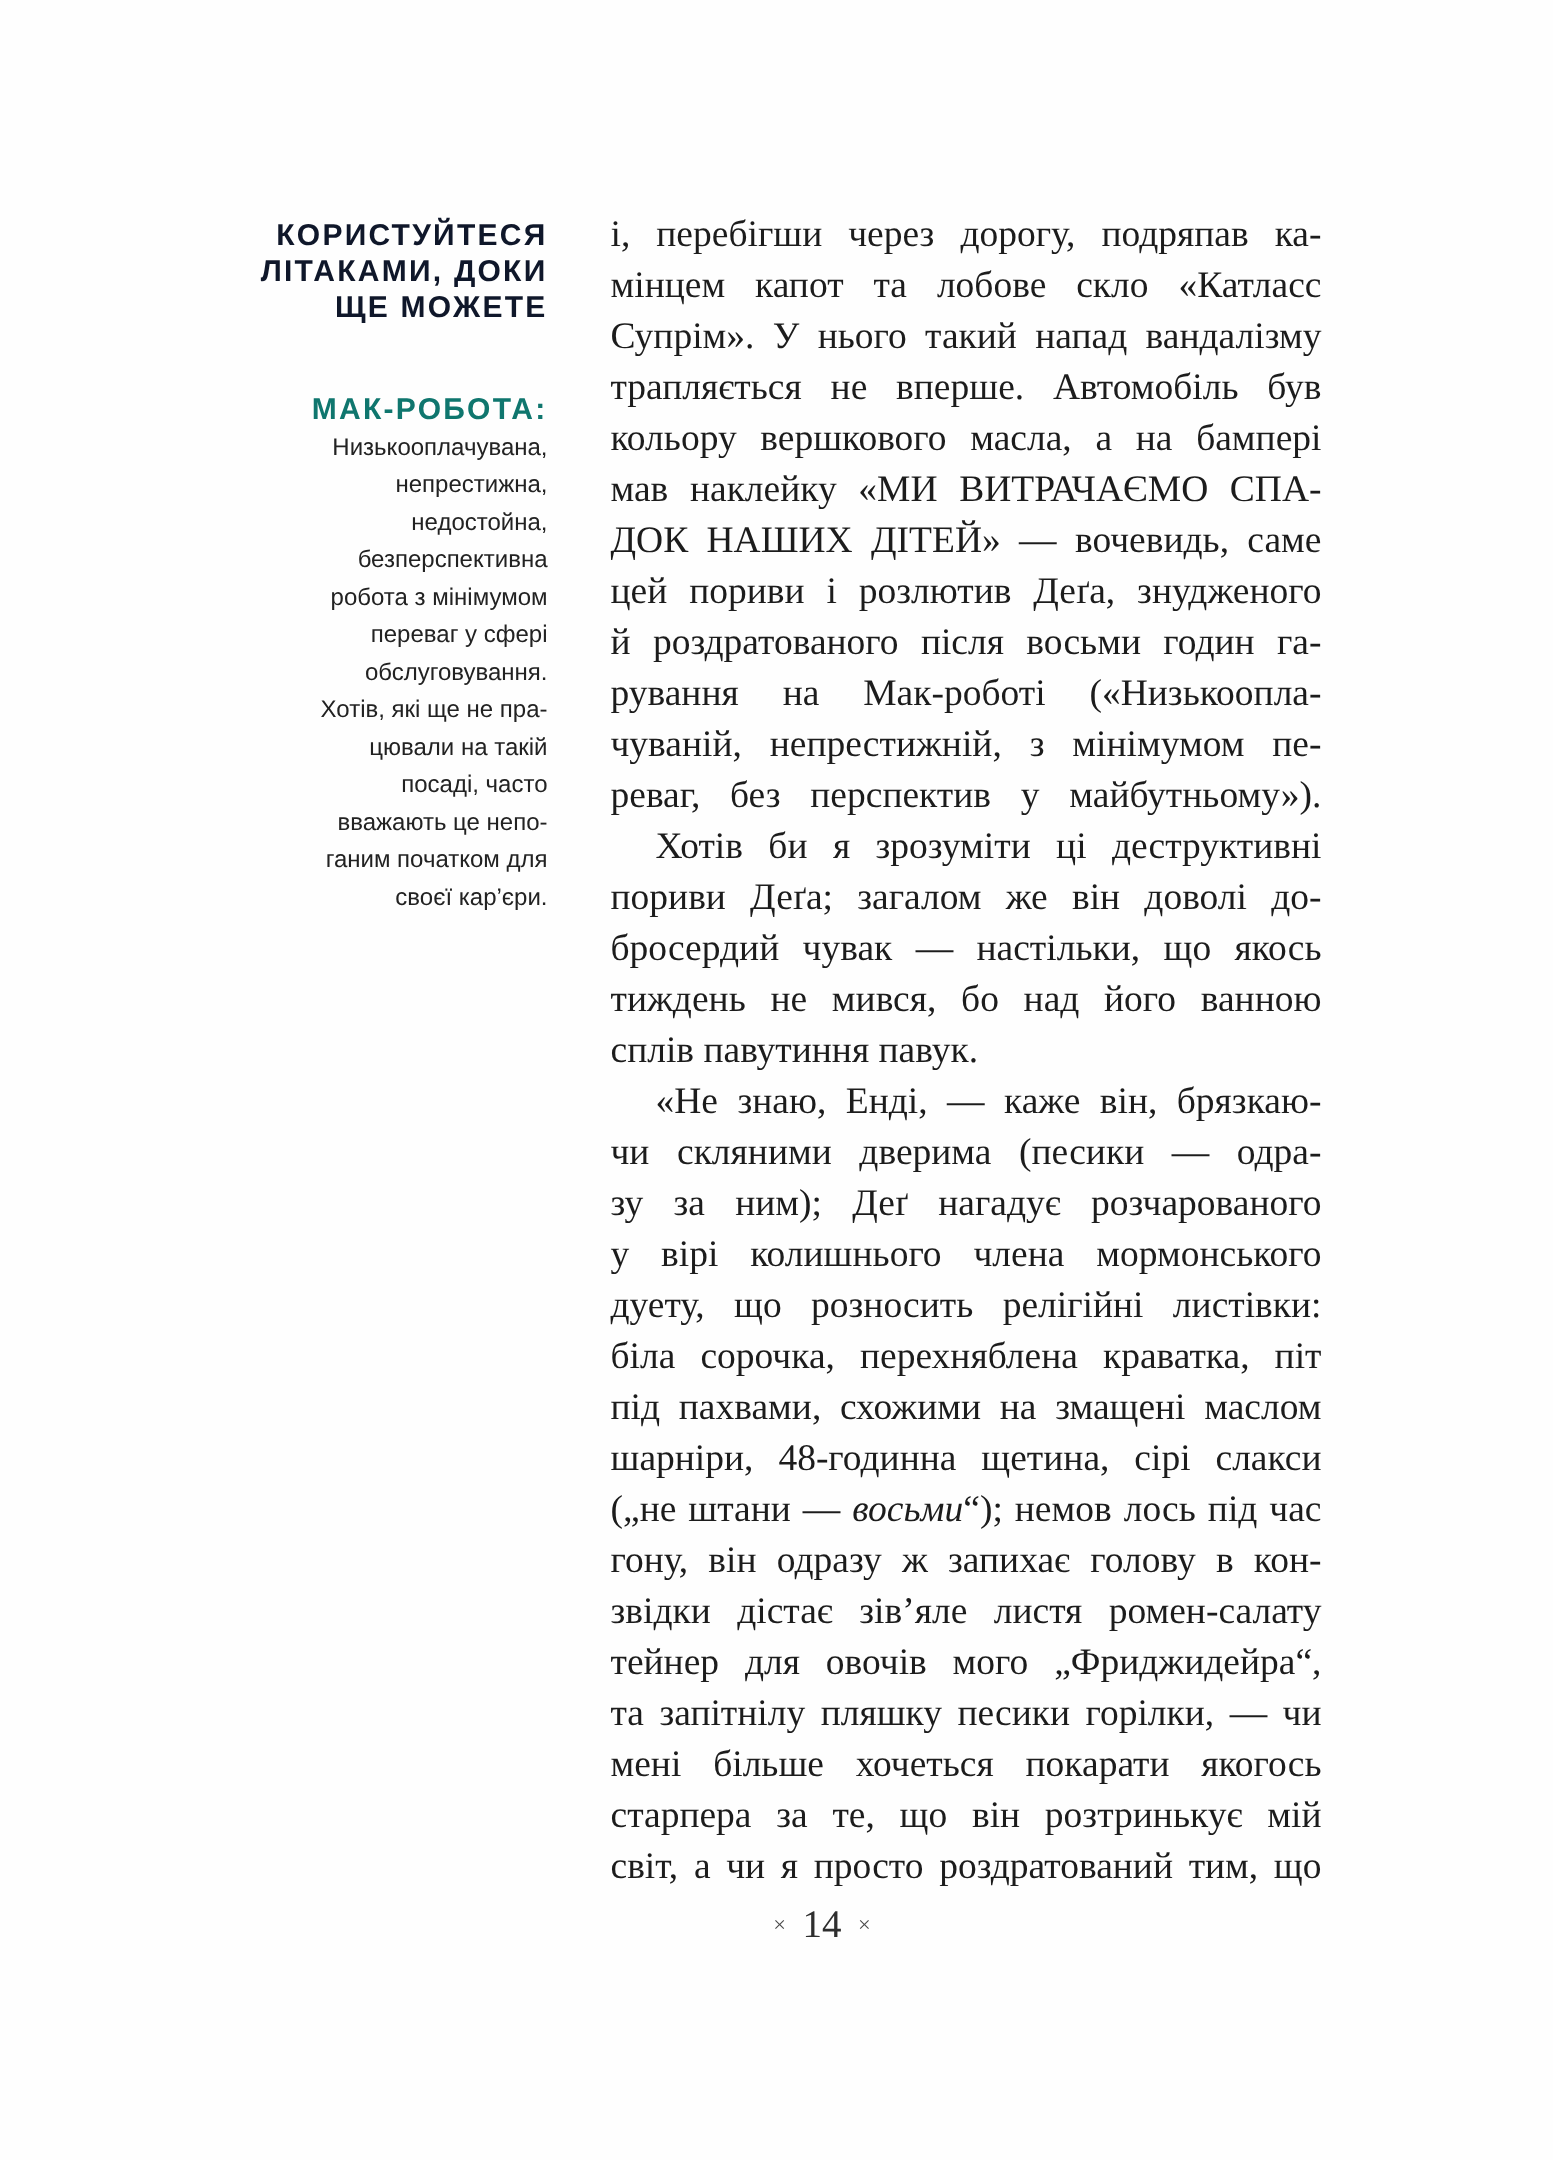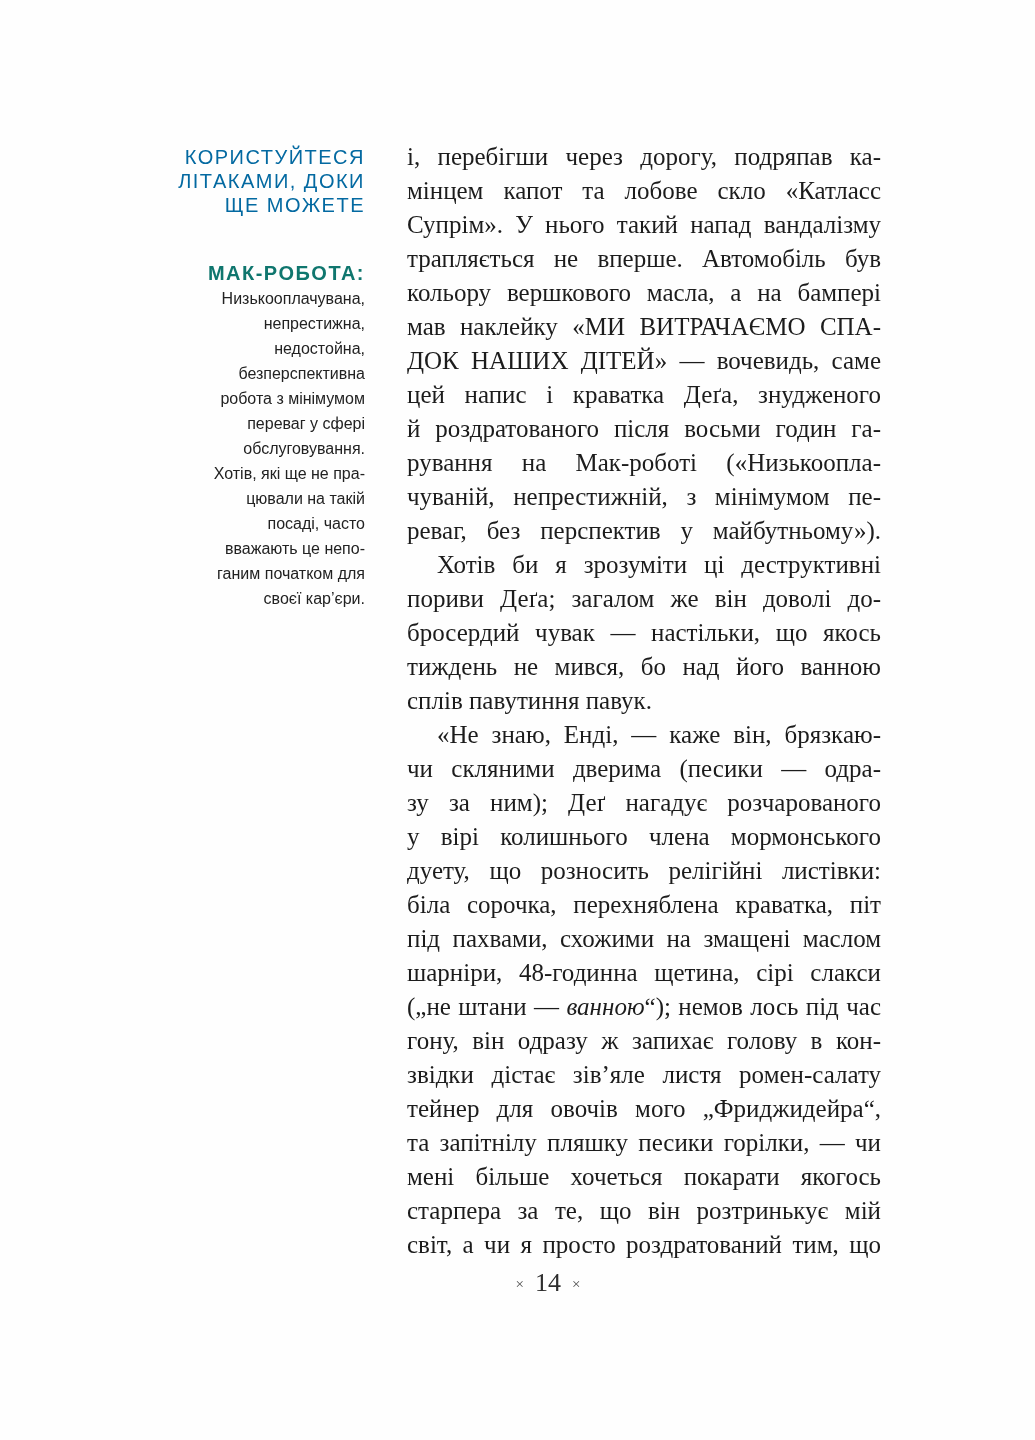--- a/index.html
+++ b/index.html
@@ -20,23 +20,23 @@
     position: absolute;
     left: 100px; top: 145px;
     width: 265px;
     text-align: right;
     font-family: "Liberation Sans", sans-serif;
     color: #1d1d1d;
   }
   .sb-heading {
     margin: 0;
     font-size: 20px; line-height: 24px;
-    font-weight: 400;
+    font-weight: 700;
     letter-spacing: 1.5px;
-    color: #0369a1;
+    color: #0f172a;
     text-align: right;
   }
   .sb-term {
     margin-top: 43px;
     font-size: 20px; line-height: 26px;
     font-weight: 700;
     letter-spacing: 1.5px;
     color: #0f766e;
   }
   .sb-def {
@@ -112,39 +112,39 @@
   </aside>
 
   <main class="main" id="mainCol">
       <div class="line">і, перебігши через дорогу, подряпав ка-</div>
       <div class="line">мінцем капот та лобове скло «Катласс</div>
       <div class="line">Супрім». У нього такий напад вандалізму</div>
       <div class="line">трапляється не вперше. Автомобіль був</div>
       <div class="line">кольору вершкового масла, а на бампері</div>
       <div class="line">мав наклейку «МИ ВИТРАЧАЄМО СПА-</div>
       <div class="line">ДОК НАШИХ ДІТЕЙ» — вочевидь, саме</div>
-      <div class="line">цей напис і краватка Деґа, знудженого</div>
+      <div class="line">цей пориви і розлютив Деґа, знудженого</div>
       <div class="line">й роздратованого після восьми годин га-</div>
       <div class="line">рування на Мак-роботі («Низькоопла-</div>
       <div class="line">чуваній, непрестижній, з мінімумом пе-</div>
       <div class="line">реваг, без перспектив у майбутньому»).</div>
       <div class="line indent">Хотів би я зрозуміти ці деструктивні</div>
       <div class="line">пориви Деґа; загалом же він доволі до-</div>
       <div class="line">бросердий чувак — настільки, що якось</div>
       <div class="line">тиждень не мився, бо над його ванною</div>
       <div class="line last">сплів павутиння павук.</div>
       <div class="line indent">«Не знаю, Енді, — каже він, брязкаю-</div>
       <div class="line">чи скляними дверима (песики — одра-</div>
       <div class="line">зу за ним); Деґ нагадує розчарованого</div>
       <div class="line">у вірі колишнього члена мормонського</div>
       <div class="line">дуету, що розносить релігійні листівки:</div>
       <div class="line">біла сорочка, перехняблена краватка, піт</div>
       <div class="line">під пахвами, схожими на змащені маслом</div>
       <div class="line">шарніри, 48-годинна щетина, сірі слакси</div>
-      <div class="line"><span>(„не штани — </span><i>ванною</i><span>“); немов лось під час</span></div>
+      <div class="line"><span>(„не штани — </span><i>восьми</i><span>“); немов лось під час</span></div>
       <div class="line">гону, він одразу ж запихає голову в кон-</div>
       <div class="line">звідки дістає зів’яле листя ромен-салату</div>
       <div class="line">тейнер для овочів мого „Фриджидейра“,</div>
       <div class="line">та запітнілу пляшку песики горілки, — чи</div>
       <div class="line">мені більше хочеться покарати якогось</div>
       <div class="line">старпера за те, що він розтринькує мій</div>
       <div class="line">світ, а чи я просто роздратований тим, що</div>
     </main>
 
   <footer class="folio">

